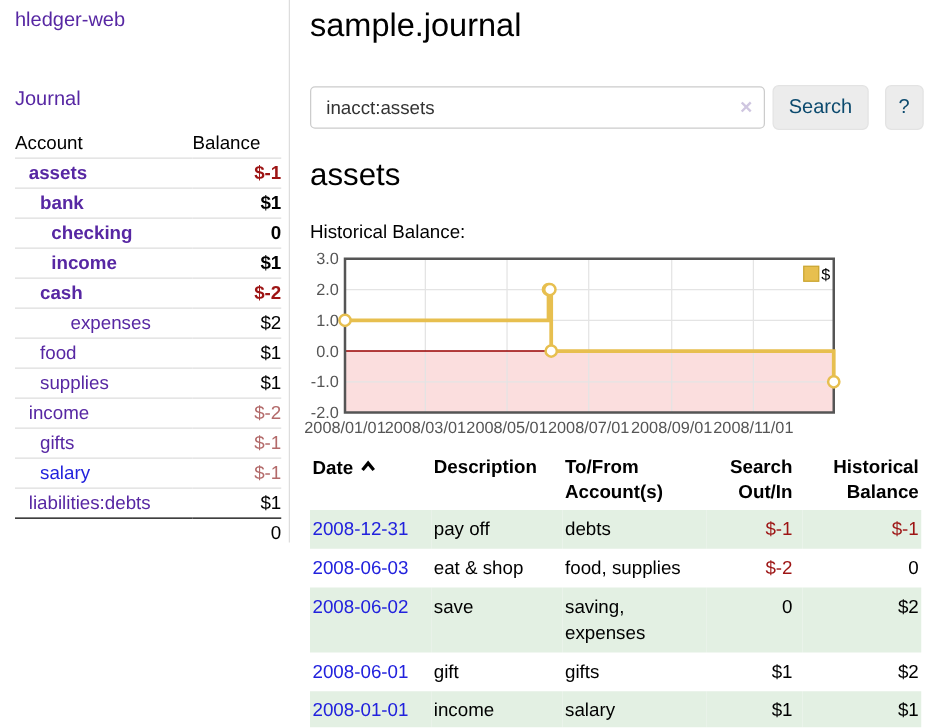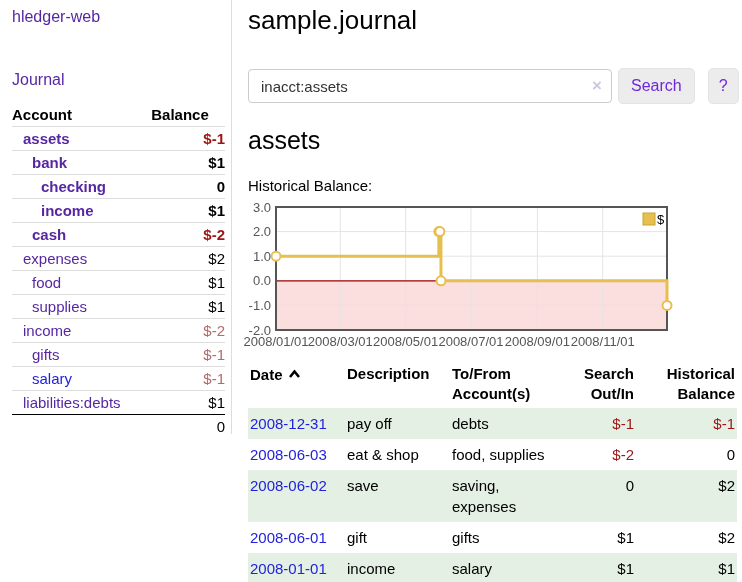--- a/index.html
+++ b/index.html
@@ -8,21 +8,21 @@
 
   
   .sidebar { position:absolute; left:0; top:0; width:232px; height:434px;
              padding:8px 6px 0 12px; border-right:1px solid #ddd; }
   a { text-decoration:none; }
   .plink { color:#5727a3; }
   .blink { color:#2222dd; }
   .brand { display:block; font-size:16px; }
   .nav-journal { display:block; margin-top:45px; font-size:16px; }
   .acct-table { width:100%; border-collapse:collapse; font-size:15px; margin-top:14px; }
-  .acct-table th { font-weight:bold; padding:3px 0;margin-left:20px; }
+  .acct-table th { font-weight:normal; padding:3px 0;margin-left:20px; }
   .acct-table th.h-acct { text-align:left; }
   .acct-table th.h-bal  { text-align:left; }
   .acct-table tbody tr { border-top:1px solid #ddd; }
   .acct-table td { padding:3px 0; }
   .acct-table td.bal { text-align:right; }
   .acct-table tfoot td { border-top:1px solid #000; }
   .bold { font-weight:bold; }
   .neg-strong { color:#9d1414; }
   .neg-soft { color:#b36a6a; }
 
@@ -30,21 +30,21 @@
   .main { position:absolute; left:248px; top:0; width:494px; }
   .page-title { font-size:26px; font-weight:400; line-height:36px; margin:2px 0 0 0; }
   .search-row { display:flex; align-items:center; margin-top:30px; }
   .search-wrap { position:relative; width:364px; }
   .search-input { width:100%; height:34px; border:1px solid #ccc; border-radius:4px;
                   padding:0 30px 0 12px; font-size:15px; color:#333;
                   font-family:"Liberation Sans", sans-serif; outline:none; }
   .clear-x { position:absolute; right:10px; top:50%; transform:translateY(-52%);
              color:#cfc6e0; font-size:17px; font-weight:bold; cursor:pointer; line-height:1; }
   .btn { height:36px; background:#ececec; border:1px solid #e3e3e3; border-radius:5px;
-         font-size:16px; color:#6d28d9; font-family:"Liberation Sans", sans-serif; cursor:pointer; }
+         font-size:16px; color:#0c4a6e; font-family:"Liberation Sans", sans-serif; cursor:pointer; }
   .btn-search { margin-left:6px; padding:0 12px; }
   .btn-help { margin-left:13px; width:31px; padding:0; }
   .acct-heading { font-size:25px; font-weight:400; line-height:29px; margin:22px 0 0 0; }
   .chart-title { margin-top:22px; font-size:15px; font-weight:normal; line-height:18px; }
   .chart-box { margin-top:9px; width:430px; height:146px; }
   .chart-box svg { overflow:visible; display:block; }
 
   
   .reg-table { margin-top:12px; width:489px; border-collapse:collapse; table-layout:fixed;
                font-size:15px; }
@@ -89,21 +89,21 @@
           </tr>
           <tr>
             <td style="padding-left: 29px;"><a href="#" class="plink bold">income</a></td>
             <td class="bal bold">$1</td>
           </tr>
           <tr>
             <td style="padding-left: 20px;"><a href="#" class="plink bold">cash</a></td>
             <td class="bal bold neg-strong">$-2</td>
           </tr>
           <tr>
-            <td style="padding-left: 11px;"><a href="#" class="plink">expenses</a></td>
+            <td style="padding-left: 11px; text-align: center;"><a href="#" class="plink">expenses</a></td>
             <td class="bal">$2</td>
           </tr>
           <tr>
             <td style="padding-left: 20px;"><a href="#" class="plink">food</a></td>
             <td class="bal">$1</td>
           </tr>
           <tr>
             <td style="padding-left: 20px;"><a href="#" class="plink">supplies</a></td>
             <td class="bal">$1</td>
           </tr>

